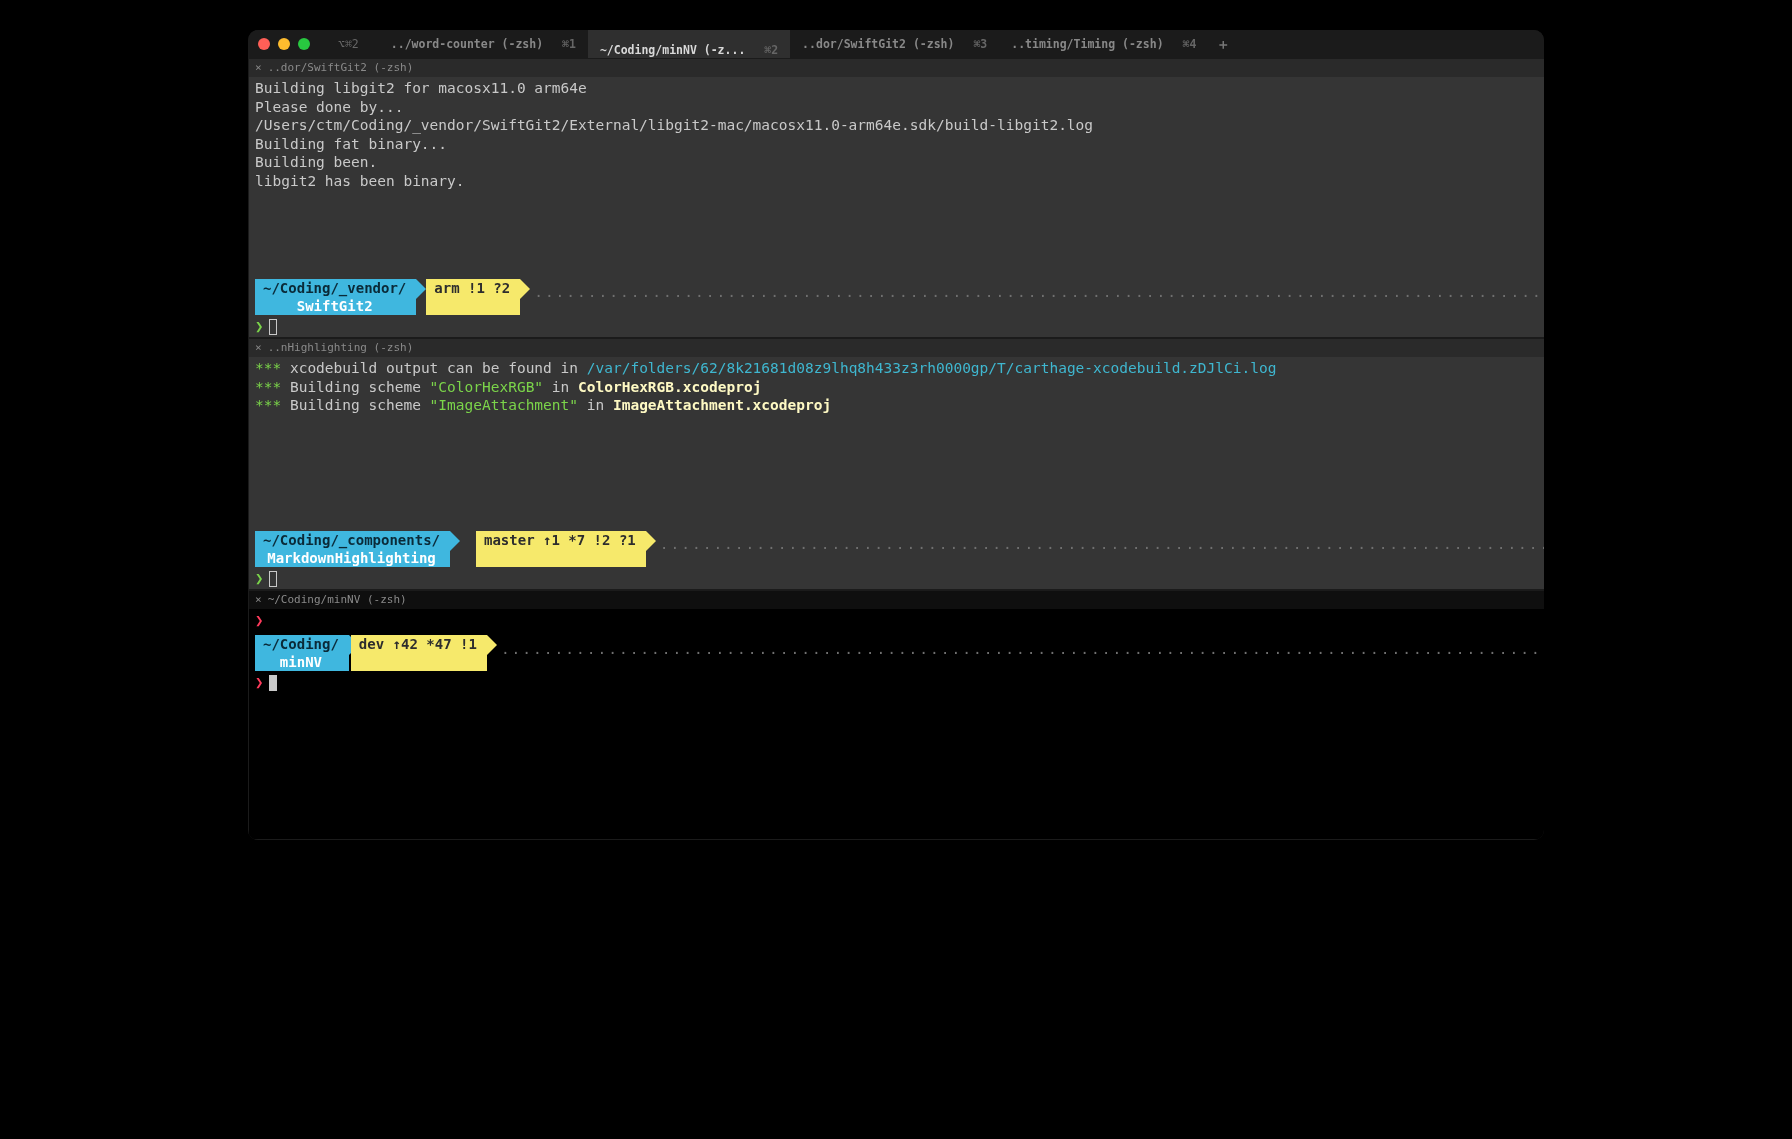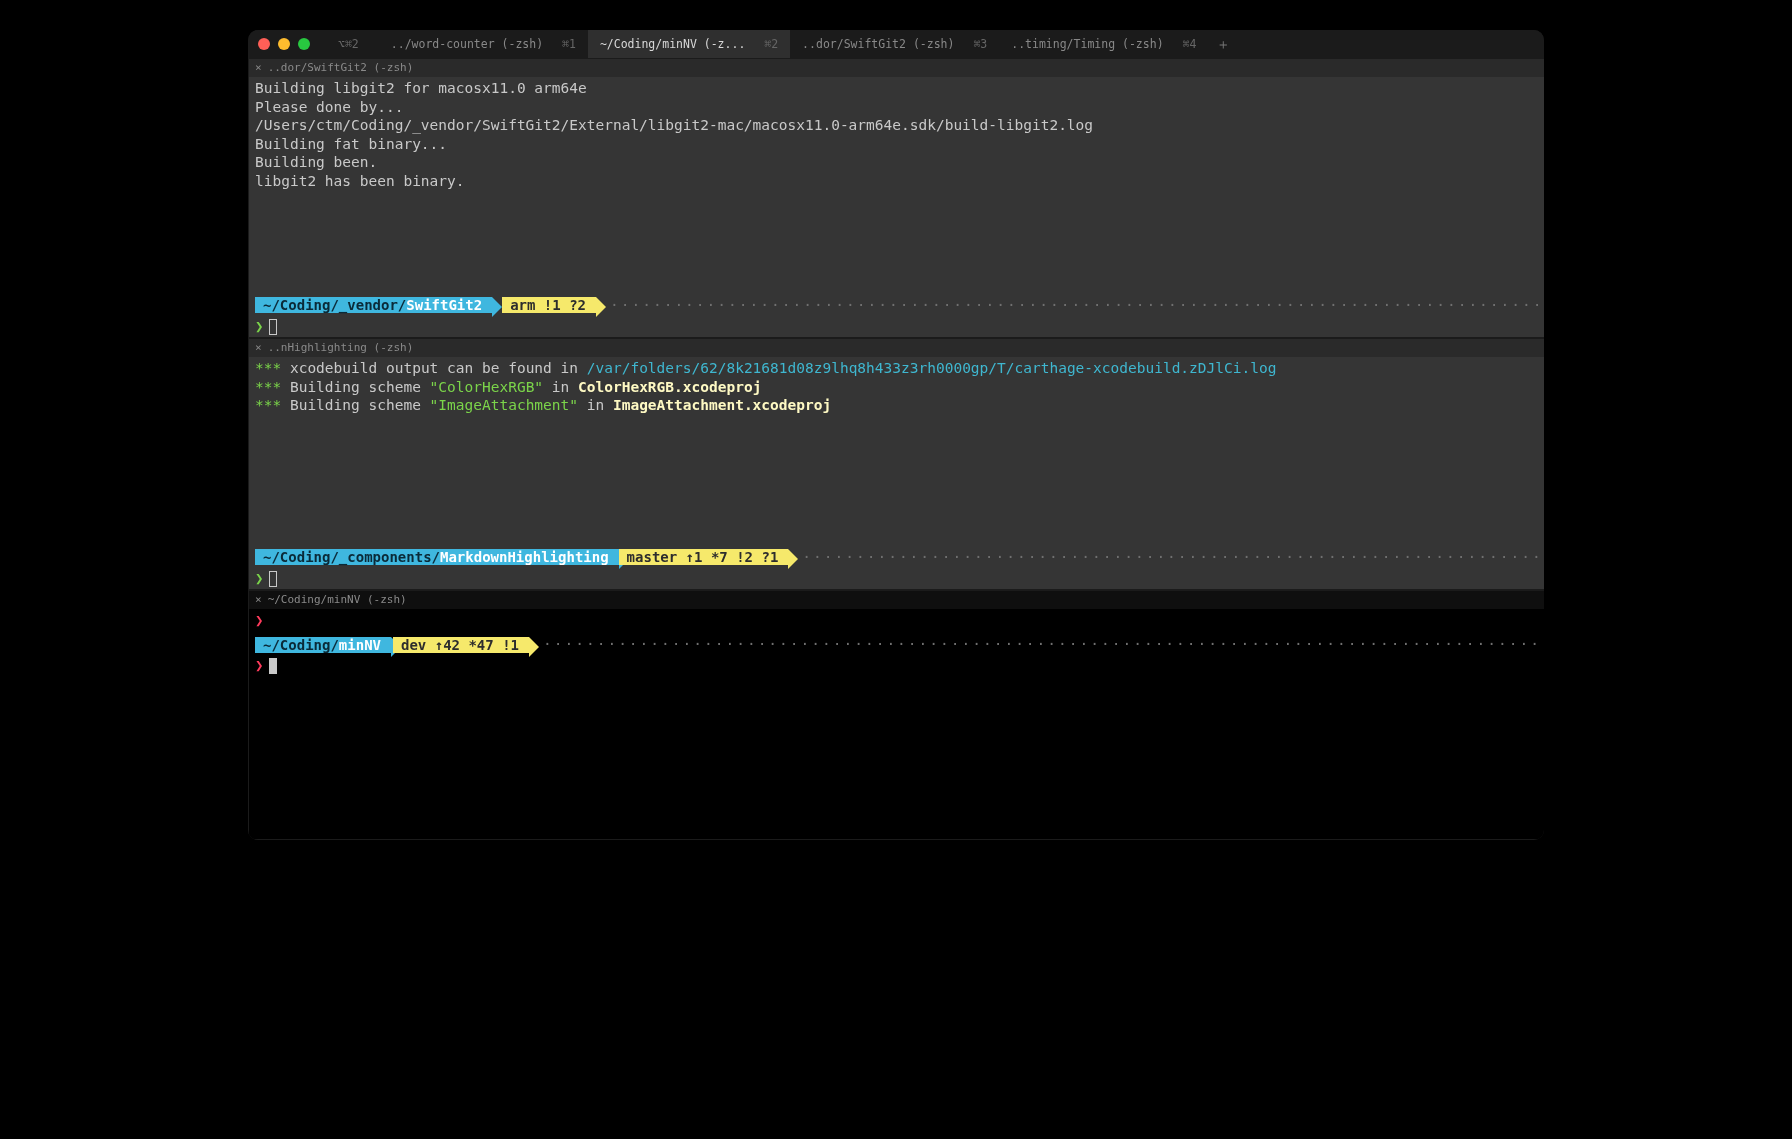--- a/index.html
+++ b/index.html
@@ -26,27 +26,27 @@
     height:28px;
     background:#1b1b1b;
     display:flex;
     align-items:center;
     padding:0 10px;
     gap:8px;
   }
   .traffic { display:flex; gap:8px; margin-right:8px;}
   .dot { width:12px; height:12px; border-radius:50%; }
   .dot.r{background:#ff5f57;} .dot.y{background:#febc2e;} .dot.g{background:#28c840;}
-  .tabbar { display:flex; align-items:center; height:100%; }
+  .tabbar { display:flex; align-items:center; height:100%;font-weight:bold; }
   .ttab, .tlabel {
     color:#888; font-size:11.5px; padding:0 12px; height:28px;
     display:flex; align-items:center; gap:6px;
     position:relative;
   }
-  .ttab.active { background:#2f2f2f; color:#d8d8d8;}
+  .ttab.active { background:#2f2f2f; color:#d8d8d8;align-items:flex-end;}
   .ttab .cmd, .tlabel .cmd { color:#666;}
   .plus { color:#777; padding:0 8px; }
   
   .grid {
     flex:1; display:grid;
     grid-template-columns:1fr 1fr;
     grid-template-rows:280px 252px 1fr;
     gap:0;
   }
   .pane {
@@ -68,23 +68,24 @@
     white-space:pre;
   }
   .pane-body.wrap { white-space:pre-wrap; word-break:break-all;}
   .green{color:#7bd44a;} .cyan{color:#3fb7d0;text-align:center;} .bold{font-weight:bold; color:#fef9c3;}
   
   .prompt-row {
     display:flex; align-items:center; margin-top:4px;
     font-size:14.5px; position:relative;
   }
   .seg {
-    height:16px; display:inline-flex; align-items:center;
+    height:36px; display:inline-flex; align-items:center;
     padding:0 10px 0 8px; font-weight:bold; font-size:14px;
     position:relative;
+    flex-direction:column;
   }
   .seg.blue { background:#3fb7df; color:#0a2a38;}
   .seg.blue .hi { color:#fff;}
   .seg.yel { background:#f6e96b; color:#2d2d2d;text-align:right;}
   .seg::after{
     content:""; position:absolute; right:-10px; top:0;
     border-top:10px solid transparent;
     border-bottom:10px solid transparent;
     border-left:10px solid currentColor;
   }
@@ -163,21 +164,21 @@
 
       </div>
       <div class="pane-body wrap"><span class="green">***</span><span> xcodebuild output can be found in </span><span class="cyan">/var/folders/62/8k21681d08z9lhq8h433z3rh0000gp/T/carthage-xcodebuild.zDJlCi.log</span>
 <span class="green">***</span><span> Building scheme </span><span class="green">"ColorHexRGB"</span><span> in </span><span class="bold">ColorHexRGB.xcodeproj</span>
 <span class="green">***</span><span> Building scheme </span><span class="green">"ImageAttachment"</span><span> in </span><span class="bold">ImageAttachment.xcodeproj</span></div>
       <div class="prompt-row" style="padding:0 6px;">
         <span class="seg blue">
             <span>~/Coding/_components/</span>
             <span class="hi">MarkdownHighlighting</span>
           </span>
-        <span class="seg yel" style="margin-left:0;">
+        <span class="seg yel" style="margin-left:26px;">
             <span>master ↑1 *7 !2 ?1</span>
           </span>
         <span class="dots">················································································································································································································</span>
 
       </div>
       <div class="input-line">
         <span class="arrow">❯</span><span class="cursor"></span>
       </div>
     </div>
 

